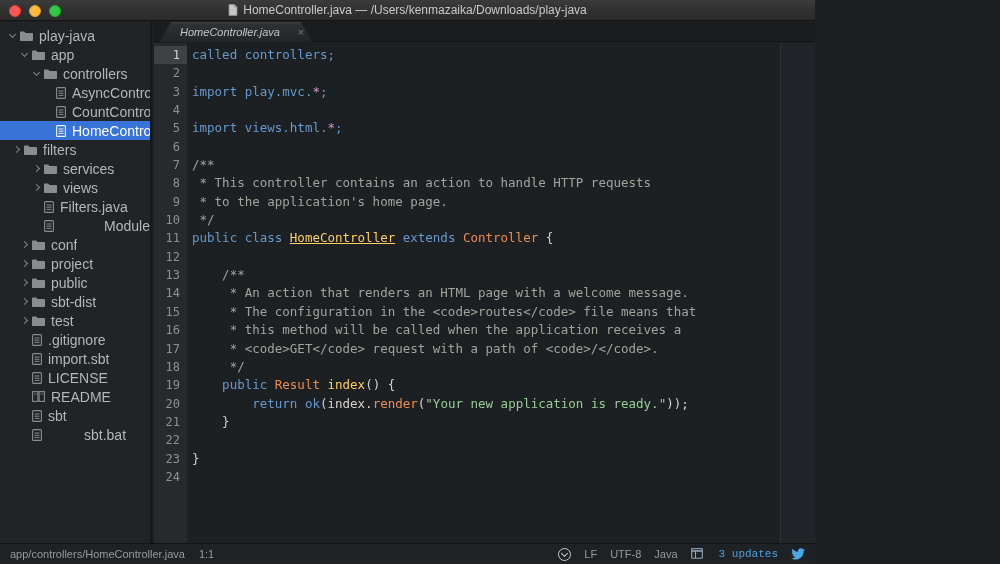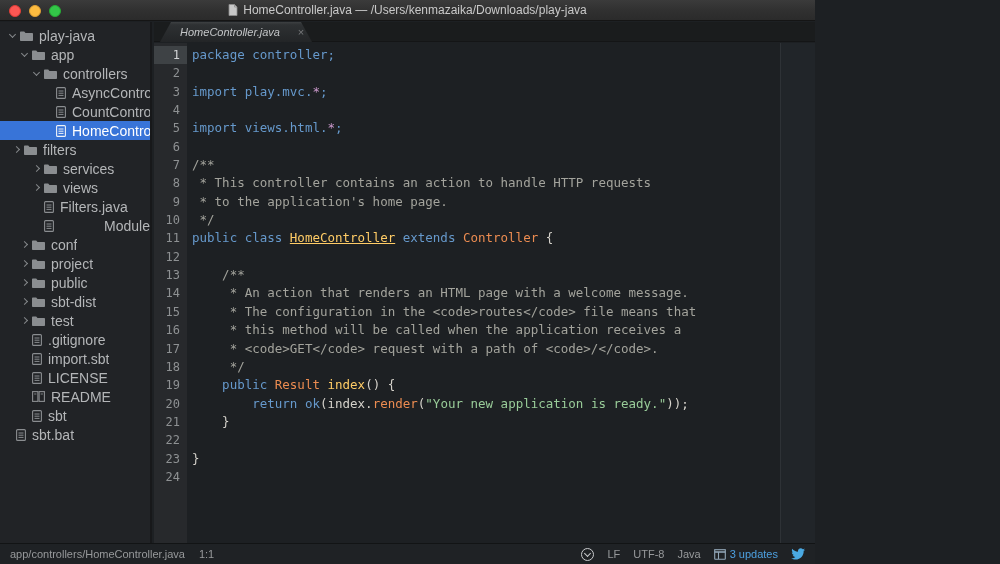--- a/index.html
+++ b/index.html
@@ -77,21 +77,21 @@
     border-top:1px solid #121415; display:flex; align-items:center; font-size:11px;
     color:#97999b; }
   .sb-left { display:flex; align-items:center; gap:14px; padding-left:10px; }
   .sb-right { margin-left:auto; display:flex; align-items:center; gap:13px; padding-right:10px; }
   .sb-item { color:#97999b; }
   .circle-chevron { width:13px; height:13px; border:1.4px solid #c9cbcd; border-radius:50%;
     position:relative; }
   .circle-chevron::after { content:""; position:absolute; left:3px; top:2.5px; width:4px;
     height:4px; border-right:1.5px solid #c9cbcd; border-bottom:1.5px solid #c9cbcd;
     transform:rotate(45deg); }
-  .updates { display:flex; align-items:center; gap:4px; color:#4da0e0; }
+  .updates { display:flex; align-items:flex-start; gap:16px; color:#4da0e0;font-family:Liberation Mono, monospace; }
   .pkg-icon { color:#93a7b8; display:flex; }
   .bird-icon { display:flex; }
 </style>
 </head>
 <body>
 
 <div class="window">
 
   <div class="titlebar">
     <div class="traffic">
@@ -314,21 +314,21 @@
           <span class="t-icon">
             <svg width="10" height="12" viewBox="0 0 10 12">
               <rect x="0.6" y="0.6" width="8.8" height="10.8" rx="1" fill="none" stroke="currentColor" stroke-width="1.1"></rect>
               <line x1="2.5" y1="4" x2="7.5" y2="4" stroke="currentColor" stroke-width="1"></line>
               <line x1="2.5" y1="6.2" x2="7.5" y2="6.2" stroke="currentColor" stroke-width="1"></line>
               <line x1="2.5" y1="8.4" x2="7.5" y2="8.4" stroke="currentColor" stroke-width="1"></line>
             </svg>
           </span>
           <span class="t-label">sbt</span>
         </div>
-        <div class="tree-row" style="padding-left: 16px;">
+        <div class="tree-row" style="padding-left: 32px; gap: 36px;">
           <span class="t-icon">
             <svg width="10" height="12" viewBox="0 0 10 12">
               <rect x="0.6" y="0.6" width="8.8" height="10.8" rx="1" fill="none" stroke="currentColor" stroke-width="1.1"></rect>
               <line x1="2.5" y1="4" x2="7.5" y2="4" stroke="currentColor" stroke-width="1"></line>
               <line x1="2.5" y1="6.2" x2="7.5" y2="6.2" stroke="currentColor" stroke-width="1"></line>
               <line x1="2.5" y1="8.4" x2="7.5" y2="8.4" stroke="currentColor" stroke-width="1"></line>
             </svg>
           </span>
           <span class="t-label">sbt.bat</span>
         </div>
@@ -364,21 +364,21 @@
           <div class="gutter-cell">17</div>
           <div class="gutter-cell">18</div>
           <div class="gutter-cell">19</div>
           <div class="gutter-cell">20</div>
           <div class="gutter-cell">21</div>
           <div class="gutter-cell">22</div>
           <div class="gutter-cell">23</div>
           <div class="gutter-cell">24</div>
         </div>
       <div class="codepane">
-          <div class="code-line"><span class="tk-kw">package controller;</span></div>
+          <div class="code-line"><span class="tk-kw">called controllers;</span></div>
           <div class="code-line"></div>
           <div class="code-line"><span class="tk-kw">import play.mvc.</span><span class="tk-pur">*</span><span class="tk-kw">;</span></div>
           <div class="code-line"></div>
           <div class="code-line"><span class="tk-kw">import views.html.</span><span class="tk-pur">*</span><span class="tk-kw">;</span></div>
           <div class="code-line"></div>
           <div class="code-line"><span class="tk-com">/**</span></div>
           <div class="code-line"><span class="tk-com"> * This controller contains an action to handle HTTP requests</span></div>
           <div class="code-line"><span class="tk-com"> * to the application's home page.</span></div>
           <div class="code-line"><span class="tk-com"> */</span></div>
           <div class="code-line"><span class="tk-kw">public class </span><span class="tk-fnu">HomeController</span><span class="tk-kw"> extends </span><span class="tk-type">Controller</span><span class="tk-pun"> {</span></div>

